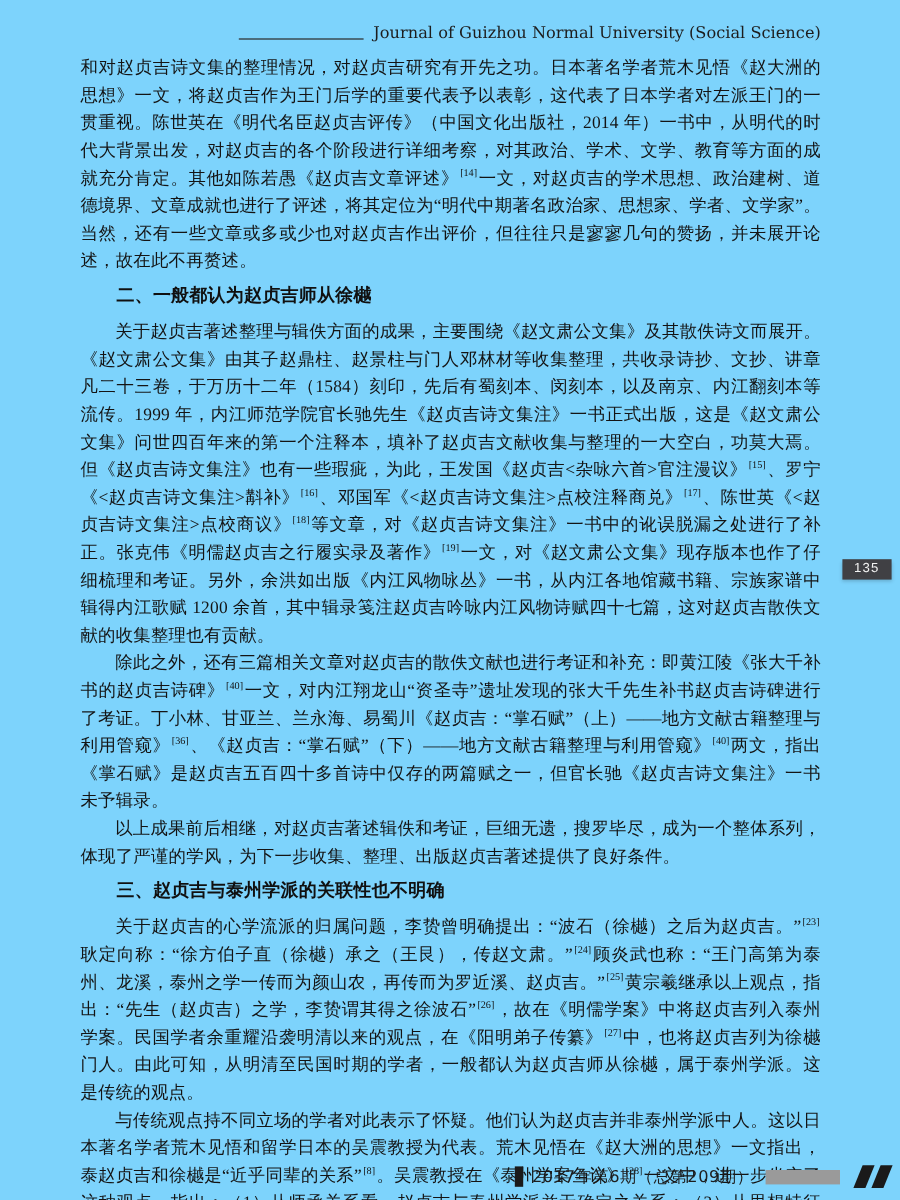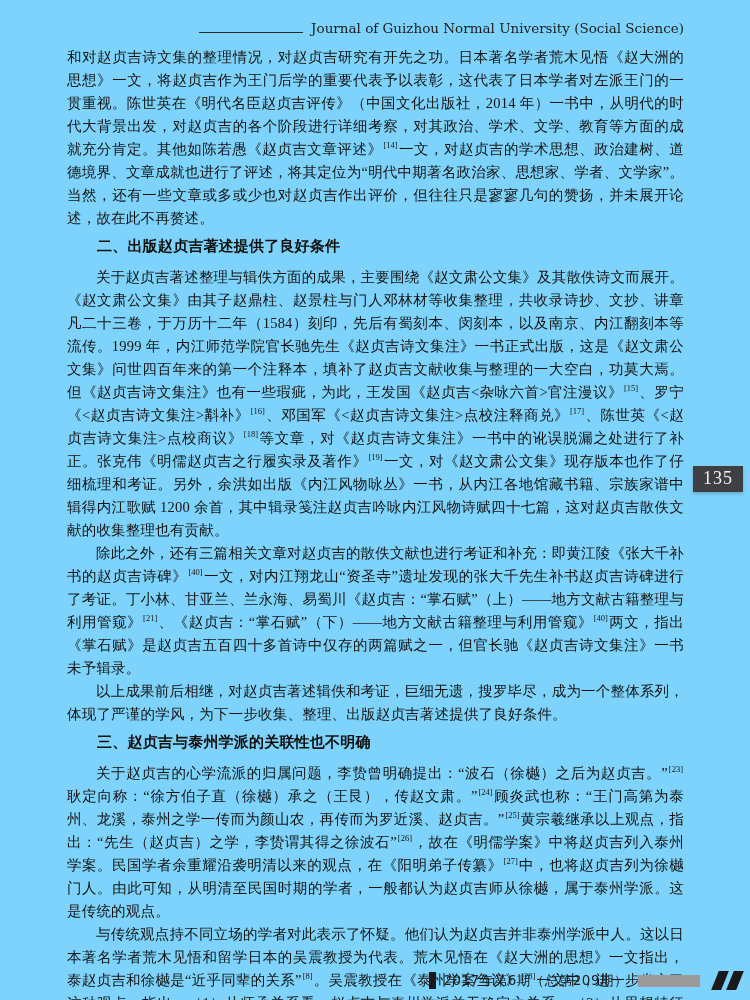--- a/index.html
+++ b/index.html
@@ -63,22 +63,22 @@
     letter-spacing: 0;
     margin: 0 1px;
   }
   
   .page-badge {
     position: absolute;
     top: 466px;
     right: 7px;
     background: var(--badge-bg, #404044);
     color: var(--badge-fg, #f2f2f2);
-    font-family: Liberation Serif, serif;
-    font-size: 18px;
+    font-family: Liberation Sans, sans-serif;
+    font-size: 11px;
     padding: 2px 10px 3px 10px;
     letter-spacing: 1px;
     box-shadow: 0 2px 3px rgba(0,0,0,0.18);
   }
   
   .footer {
     position: absolute;
     bottom: 10px;
     right: 10px;
     display: flex;
@@ -117,23 +117,23 @@
 
 <div class="page">
 
   <div class="header">
     <span class="header-rule"></span>
     <span class="header-title">Journal of Guizhou Normal University (Social Science)</span>
   </div>
 
   <div class="article">
       <p class="para no-indent">和对赵贞吉诗文集的整理情况，对赵贞吉研究有开先之功。日本著名学者荒木见悟《赵大洲的思想》一文，将赵贞吉作为王门后学的重要代表予以表彰，这代表了日本学者对左派王门的一贯重视。陈世英在《明代名臣赵贞吉评传》（中国文化出版社，2014 年）一书中，从明代的时代大背景出发，对赵贞吉的各个阶段进行详细考察，对其政治、学术、文学、教育等方面的成就充分肯定。其他如陈若愚《赵贞吉文章评述》<sup class="ref">[14]</sup>一文，对赵贞吉的学术思想、政治建树、道德境界、文章成就也进行了评述，将其定位为“明代中期著名政治家、思想家、学者、文学家”。当然，还有一些文章或多或少也对赵贞吉作出评价，但往往只是寥寥几句的赞扬，并未展开论述，故在此不再赘述。</p>
-      <h2 class="sec-heading">二、出版赵贞吉著述提供了良好条件</h2>
+      <h2 class="sec-heading">二、一般都认为赵贞吉师从徐樾</h2>
       <p class="para">关于赵贞吉著述整理与辑佚方面的成果，主要围绕《赵文肃公文集》及其散佚诗文而展开。《赵文肃公文集》由其子赵鼎柱、赵景柱与门人邓林材等收集整理，共收录诗抄、文抄、讲章凡二十三卷，于万历十二年（1584）刻印，先后有蜀刻本、闵刻本，以及南京、内江翻刻本等流传。1999 年，内江师范学院官长驰先生《赵贞吉诗文集注》一书正式出版，这是《赵文肃公文集》问世四百年来的第一个注释本，填补了赵贞吉文献收集与整理的一大空白，功莫大焉。但《赵贞吉诗文集注》也有一些瑕疵，为此，王发国《赵贞吉&lt;杂咏六首&gt;官注漫议》<sup class="ref">[15]</sup>、罗宁《&lt;赵贞吉诗文集注&gt;斠补》<sup class="ref">[16]</sup>、邓国军《&lt;赵贞吉诗文集注&gt;点校注释商兑》<sup class="ref">[17]</sup>、陈世英《&lt;赵贞吉诗文集注&gt;点校商议》<sup class="ref">[18]</sup>等文章，对《赵贞吉诗文集注》一书中的讹误脱漏之处进行了补正。张克伟《明儒赵贞吉之行履实录及著作》<sup class="ref">[19]</sup>一文，对《赵文肃公文集》现存版本也作了仔细梳理和考证。另外，余洪如出版《内江风物咏丛》一书，从内江各地馆藏书籍、宗族家谱中辑得内江歌赋 1200 余首，其中辑录笺注赵贞吉吟咏内江风物诗赋四十七篇，这对赵贞吉散佚文献的收集整理也有贡献。</p>
-      <p class="para">除此之外，还有三篇相关文章对赵贞吉的散佚文献也进行考证和补充：即黄江陵《张大千补书的赵贞吉诗碑》<sup class="ref">[40]</sup>一文，对内江翔龙山“资圣寺”遗址发现的张大千先生补书赵贞吉诗碑进行了考证。丁小林、甘亚兰、兰永海、易蜀川《赵贞吉：“掌石赋”（上）——地方文献古籍整理与利用管窥》<sup class="ref">[21]</sup>、《赵贞吉：“掌石赋”（下）——地方文献古籍整理与利用管窥》<sup class="ref">[40]</sup>两文，指出《掌石赋》是赵贞吉五百四十多首诗中仅存的两篇赋之一，但官长驰《赵贞吉诗文集注》一书未予辑录。</p>
+      <p class="para">除此之外，还有三篇相关文章对赵贞吉的散佚文献也进行考证和补充：即黄江陵《张大千补书的赵贞吉诗碑》<sup class="ref">[40]</sup>一文，对内江翔龙山“资圣寺”遗址发现的张大千先生补书赵贞吉诗碑进行了考证。丁小林、甘亚兰、兰永海、易蜀川《赵贞吉：“掌石赋”（上）——地方文献古籍整理与利用管窥》<sup class="ref">[36]</sup>、《赵贞吉：“掌石赋”（下）——地方文献古籍整理与利用管窥》<sup class="ref">[40]</sup>两文，指出《掌石赋》是赵贞吉五百四十多首诗中仅存的两篇赋之一，但官长驰《赵贞吉诗文集注》一书未予辑录。</p>
       <p class="para">以上成果前后相继，对赵贞吉著述辑佚和考证，巨细无遗，搜罗毕尽，成为一个整体系列，体现了严谨的学风，为下一步收集、整理、出版赵贞吉著述提供了良好条件。</p>
       <h2 class="sec-heading">三、赵贞吉与泰州学派的关联性也不明确</h2>
       <p class="para">关于赵贞吉的心学流派的归属问题，李贽曾明确提出：“波石（徐樾）之后为赵贞吉。”<sup class="ref">[23]</sup>耿定向称：“徐方伯子直（徐樾）承之（王艮），传赵文肃。”<sup class="ref">[24]</sup>顾炎武也称：“王门高第为泰州、龙溪，泰州之学一传而为颜山农，再传而为罗近溪、赵贞吉。”<sup class="ref">[25]</sup>黄宗羲继承以上观点，指出：“先生（赵贞吉）之学，李贽谓其得之徐波石”<sup class="ref">[26]</sup>，故在《明儒学案》中将赵贞吉列入泰州学案。民国学者余重耀沿袭明清以来的观点，在《阳明弟子传纂》<sup class="ref">[27]</sup>中，也将赵贞吉列为徐樾门人。由此可知，从明清至民国时期的学者，一般都认为赵贞吉师从徐樾，属于泰州学派。这是传统的观点。</p>
       <p class="para">与传统观点持不同立场的学者对此表示了怀疑。他们认为赵贞吉并非泰州学派中人。这以日本著名学者荒木见悟和留学日本的吴震教授为代表。荒木见悟在《赵大洲的思想》一文指出，泰赵贞吉和徐樾是“近乎同辈的关系”<sup class="ref">[8]</sup>。吴震教授在《泰州学案刍议》<sup class="ref">[28]</sup>一文中，进一步坐实了这种观点，指出：（1）从师承关系看，赵贞吉与泰州学派并无确定之关系；（2）从思想特征看，赵贞吉与泰州学派的关联性也不明确，他进而指出黄宗羲在《明儒学案》中所设定的“泰州学案”未免过于庞</p>
     </div>
 
   <div class="page-badge">135</div>
 
   <div class="footer">
     <span class="footer-block"></span>

